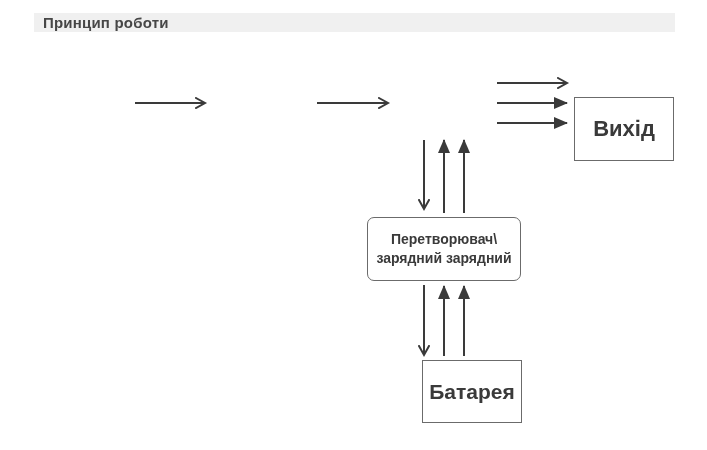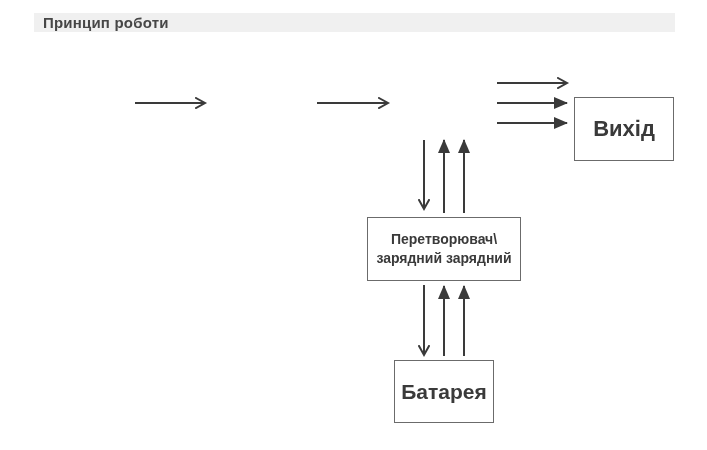--- a/index.html
+++ b/index.html
@@ -69,26 +69,26 @@
     <span class="header-title" style="color: rgb(71, 71, 71);">Принцип роботи</span>
   </div>
 
 
 
 
   <div class="node n-output" style="border-color: rgb(107, 107, 107); color: rgb(58, 58, 58);">
     <span class="line">Вихід</span>
   </div>
 
-  <div class="node n-converter" style="border-color: rgb(107, 107, 107); color: rgb(58, 58, 58);">
+  <div class="node n-converter" style="border-color: rgb(107, 107, 107); color: rgb(58, 58, 58); border-radius: 7px;">
     <span class="line">Перетворювач\</span>
     <span class="line">зарядний зарядний</span>
   </div>
 
-  <div class="node n-battery" style="border-color: rgb(107, 107, 107); color: rgb(58, 58, 58);">
+  <div class="node n-battery" style="border-color: rgb(107, 107, 107); color: rgb(58, 58, 58); margin-left: 28px;">
     <span class="line">Батарея</span>
   </div>
 
   <svg id="edge-layer" width="707" height="450" viewBox="0 0 707 450">
     <defs>
       <marker id="head-solid" markerUnits="userSpaceOnUse" markerWidth="14" markerHeight="12" refX="13" refY="6" orient="auto">
         <path class="head-solid-path" d="M0,0 L14,6 L0,12 Z" fill="#3a3a3a"></path>
       </marker>
       <marker id="head-open" markerUnits="userSpaceOnUse" markerWidth="13" markerHeight="12" refX="10" refY="6" orient="auto">
         <path class="head-open-path" d="M1,1 L10,6 L1,11" fill="none" stroke-width="2" stroke-linecap="square" stroke="#3a3a3a"></path>

